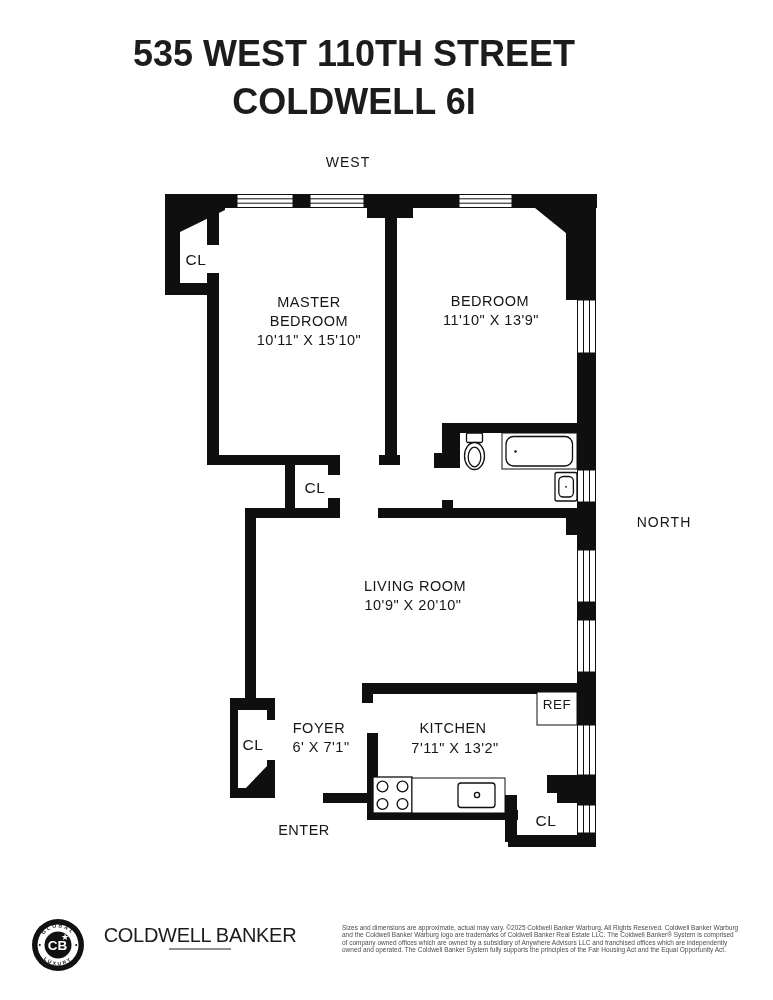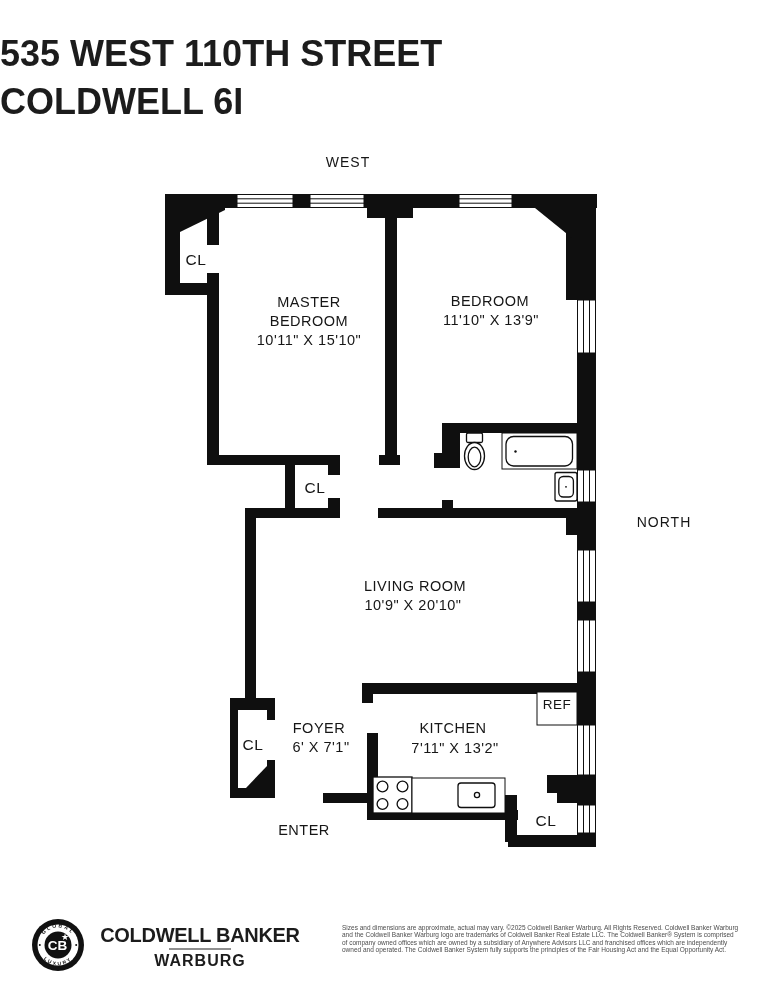--- a/index.html
+++ b/index.html
@@ -1,30 +1,30 @@
 <!DOCTYPE html>
 <html><head>
 <meta charset="utf-8">
 <style>
   html,body{margin:0;padding:0;background:#ffffff;}
   body{width:773px;height:1000px;position:relative;font-family:"Liberation Sans",sans-serif;}
   .abs{position:absolute;}
   
-  #title-block{left:0;top:30px;width:708px;color:#1c1c1c;
+  #title-block{left:0;top:30px;width:708px;text-align:center;color:#1c1c1c;
     font-weight:bold;font-size:36px;line-height:48px;letter-spacing:0px;}
   
   #plan-svg{left:0;top:0;width:773px;height:1000px;}
   #plan-svg text{font-family:"Liberation Sans",sans-serif;fill:#161616;}
   .room-label{font-size:14.5px;letter-spacing:0.5px;}
   .cl-label{font-size:15.5px;letter-spacing:0.5px;}
   .compass-label{font-size:14px;letter-spacing:1px;}
   .ref-label{font-size:13.5px;letter-spacing:0.5px;}
   
   #brand-block{left:95px;top:924px;width:210px;text-align:center;color:#1c1c1c;}
-  #brand-line1{font-size:20px;font-weight:bold;letter-spacing:-0.3px;white-space:nowrap;}
+  #brand-line1{font-size:20px;font-weight:normal;letter-spacing:-0.3px;white-space:nowrap;}
   #brand-divider{width:62px;height:2px;background:#8f8f8f;margin:1px auto 2px auto;}
   #brand-line2{font-size:16px;font-weight:bold;letter-spacing:1px;}
   #disclaimer{left:342px;top:924px;width:420px;color:#4c4c4c;font-size:6.5px;line-height:7.3px;}
   #disclaimer div{white-space:nowrap;}
 </style>
 </head>
 <body>
 
 <div class="abs" id="title-block">
   <div>535 WEST 110TH STREET</div>
@@ -219,21 +219,20 @@
   </text>
   <circle cx="8.8" cy="27" r="1" fill="#111"></circle>
   <circle cx="45.2" cy="27" r="1" fill="#111"></circle>
   <text x="26.5" y="32" text-anchor="middle" font-size="13.5" font-weight="bold" fill="#fff" style="font-family:'Liberation Sans',sans-serif">CB</text>
   <text x="34" y="22" text-anchor="middle" font-size="9" fill="#fff">★</text>
 </svg>
 
 <div class="abs" id="brand-block">
   <div id="brand-line1">COLDWELL BANKER</div>
   <div id="brand-divider"></div>
-  <div id="brand-line2">WARBURG</div>
 </div>
 
 <div class="abs" id="disclaimer">
   <div>Sizes and dimensions are approximate, actual may vary. ©2025 Coldwell Banker Warburg. All Rights Reserved. Coldwell Banker Warburg</div>
   <div>and the Coldwell Banker Warburg logo are trademarks of Coldwell Banker Real Estate LLC. The Coldwell Banker® System is comprised</div>
   <div>of company owned offices which are owned by a subsidiary of Anywhere Advisors LLC and franchised offices which are independently</div>
   <div>owned and operated. The Coldwell Banker System fully supports the principles of the Fair Housing Act and the Equal Opportunity Act.</div>
 </div>
 
 </body></html>

